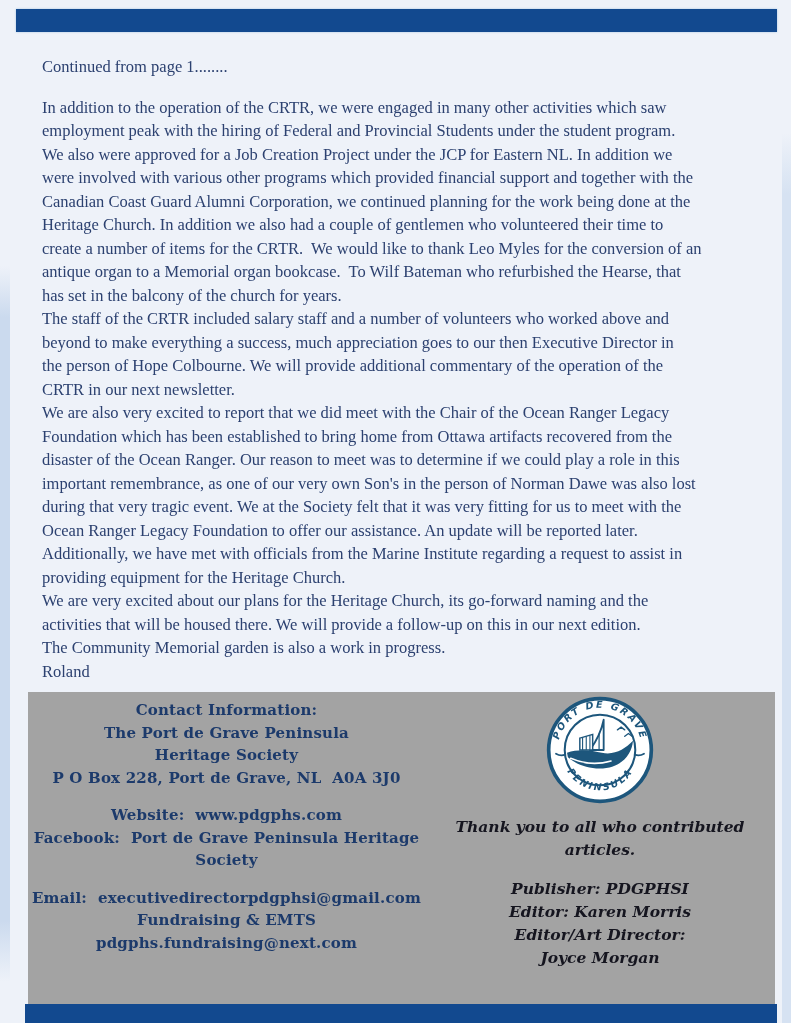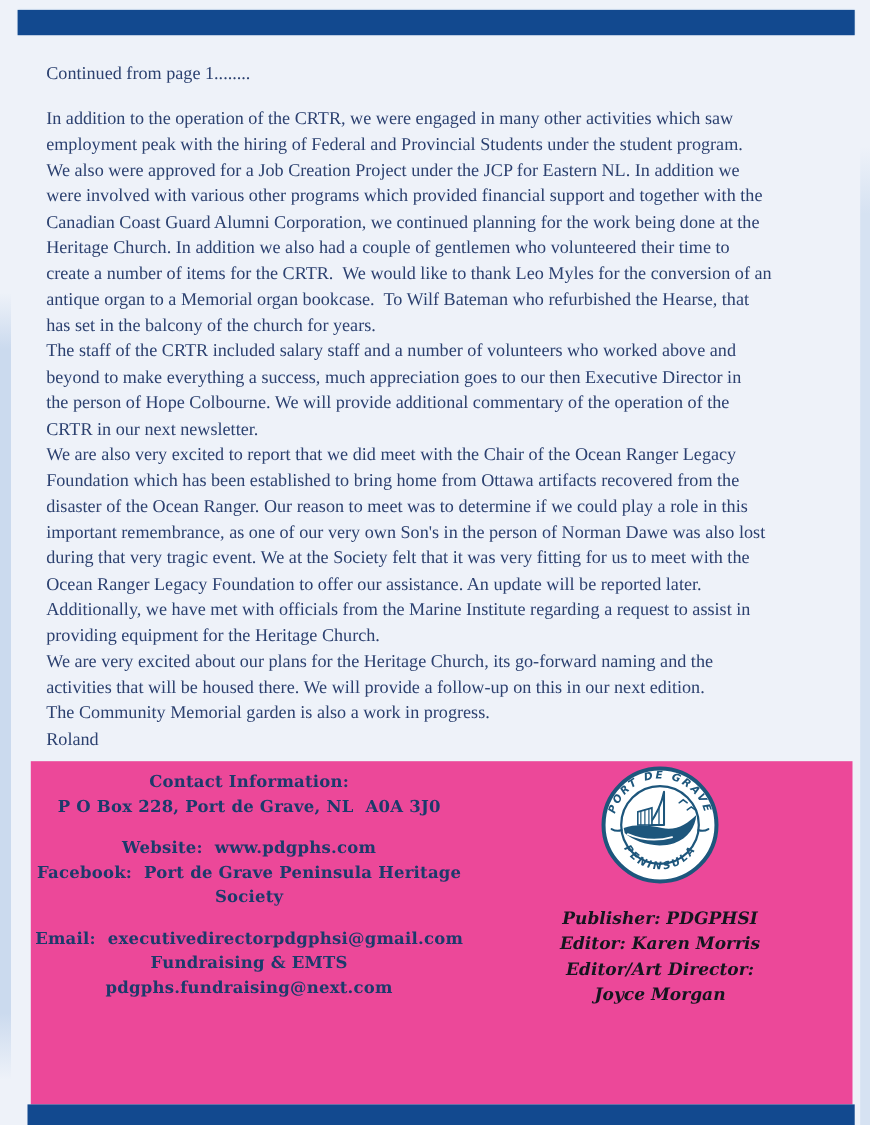--- a/index.html
+++ b/index.html
@@ -26,21 +26,21 @@
     background:#12498f;
   }
   .body-text {
     position:absolute; left:42px; top:55px; width:722px;
     color:#2c4170; font-size:16.5px; line-height:23.5px;
   }
   .body-text .continued { margin:0 0 17px 0; }
   .body-text p { margin:0; white-space:pre-wrap; }
   .info-panel {
     position:absolute; left:28px; top:692px; width:747px; height:312px;
-    background:#ec4899; display:flex;
+    background:#a3a3a3; display:flex;
   }
   .contact-col {
     width:397px; padding-top:7px; text-align:center;
     color:#1c3a6b; font-family:"DejaVu Serif", serif; font-weight:bold;
     font-size:15px; line-height:22.5px; letter-spacing:0.2px;
   }
   .contact-col .group { margin-bottom:15px; }
   .contact-col .line { white-space:pre-wrap; }
   .news-col {
     flex:1; text-align:center; color:#15151f;
@@ -86,20 +86,22 @@
     <p>We are very excited about our plans for the Heritage Church, its go-forward naming and the
 activities that will be housed there. We will provide a follow-up on this in our next edition.</p>
     <p>The Community Memorial garden is also a work in progress.</p>
     <p>Roland</p>
   </div>
 
   <div class="info-panel">
     <div class="contact-col">
       <div class="group">
         <div class="line">Contact Information:</div>
+        <div class="line">The Port de Grave Peninsula
+Heritage Society</div>
         <div class="line">P O Box 228, Port de Grave, NL  A0A 3J0</div>
       </div>
       <div class="group">
         <div class="line">Website:  www.pdgphs.com</div>
         <div class="line">Facebook:  Port de Grave Peninsula Heritage
 Society</div>
       </div>
       <div class="group">
         <div class="line">Email:  executivedirectorpdgphsi@gmail.com</div>
         <div class="line">Fundraising &amp; EMTS</div>
@@ -132,20 +134,21 @@
             <line x1="45" y1="45" x2="45" y2="60" stroke="#1d567c" stroke-width="1.2"></line>
             <line x1="49" y1="44" x2="49" y2="60" stroke="#1d567c" stroke-width="1.2"></line>
             <path d="M24,63 C38,58 52,61 62,63 C76,66 87,59 96,50 C95,62 88,73 74,78 C56,84 35,77 25,68 Z" fill="#1d567c"></path>
             <path d="M28,69 C42,75 58,76 72,72" fill="none" stroke="#ffffff" stroke-width="1.8" stroke-linecap="round"></path>
             <path d="M79,38 l4,-3 4,3" fill="none" stroke="#1d567c" stroke-width="1.5" stroke-linecap="round"></path>
             <path d="M87,45 l4,-3 4,3" fill="none" stroke="#1d567c" stroke-width="1.5" stroke-linecap="round"></path>
           </g>
         </svg>
       </div>
       <div class="news-block">
+        <div class="line">Thank you to all who contributed articles.</div>
       </div>
       <div class="credits-block">
         <div class="line">Publisher:  PDGPHSI</div>
         <div class="line">Editor:  Karen Morris</div>
         <div class="line">Editor/Art Director:</div>
         <div class="line">Joyce Morgan</div>
       </div>
     </div>
   </div>
 

